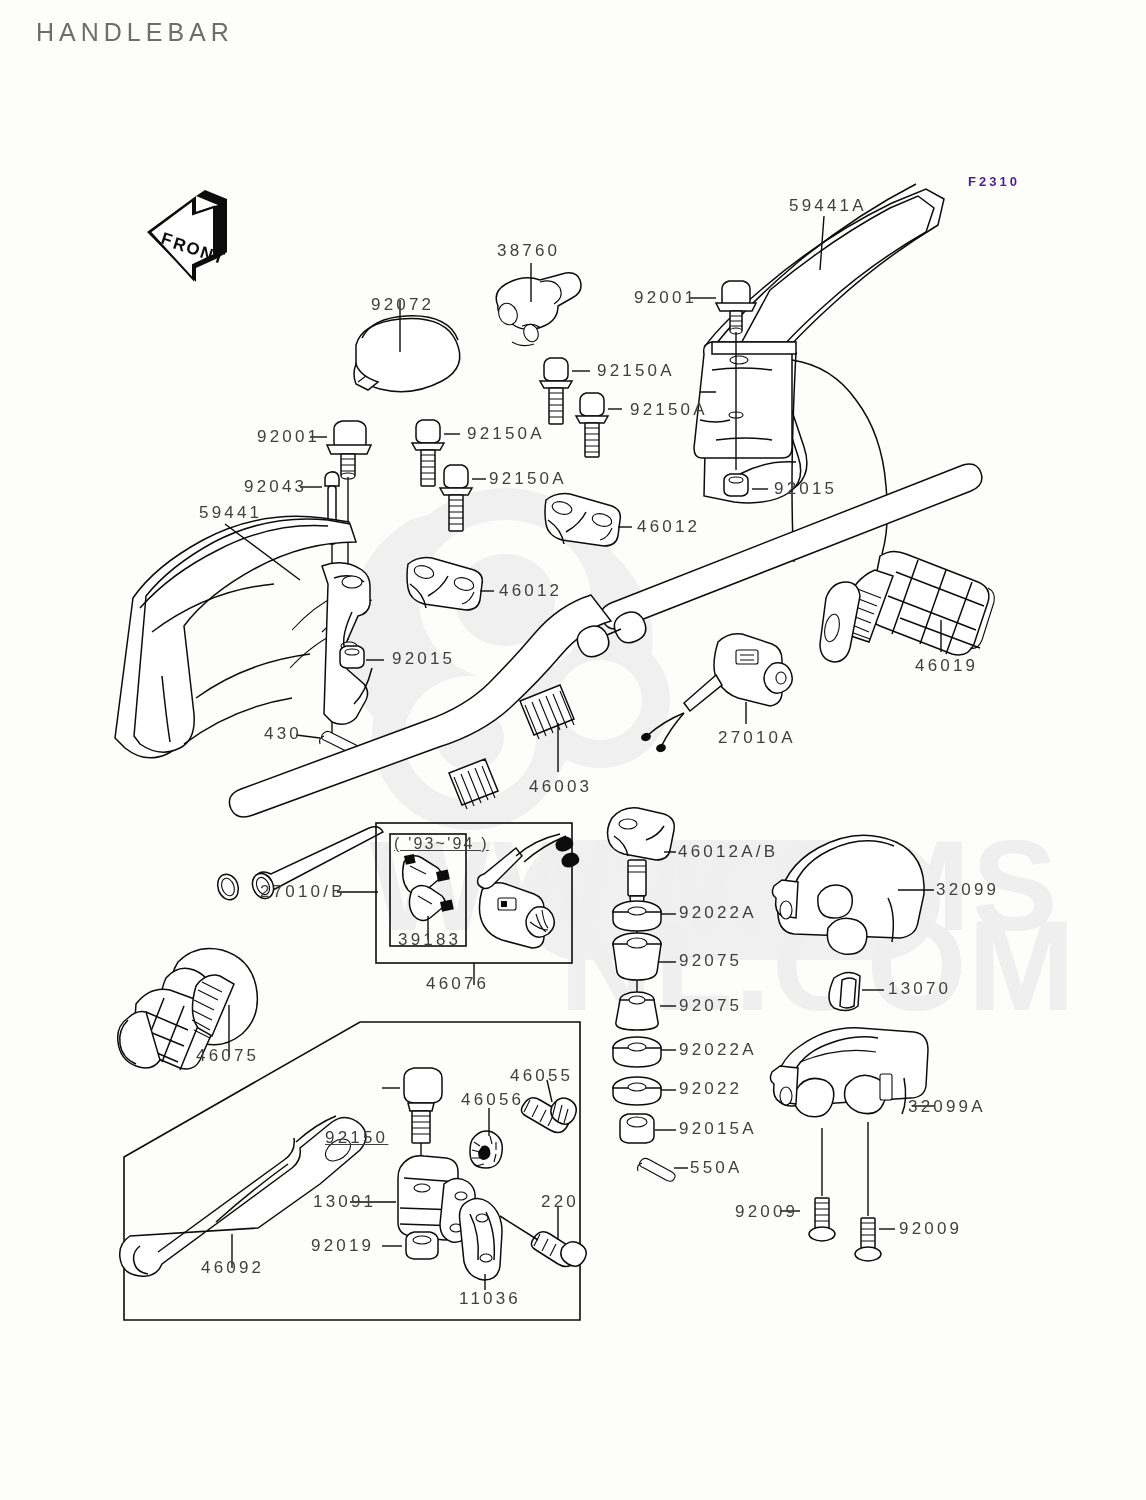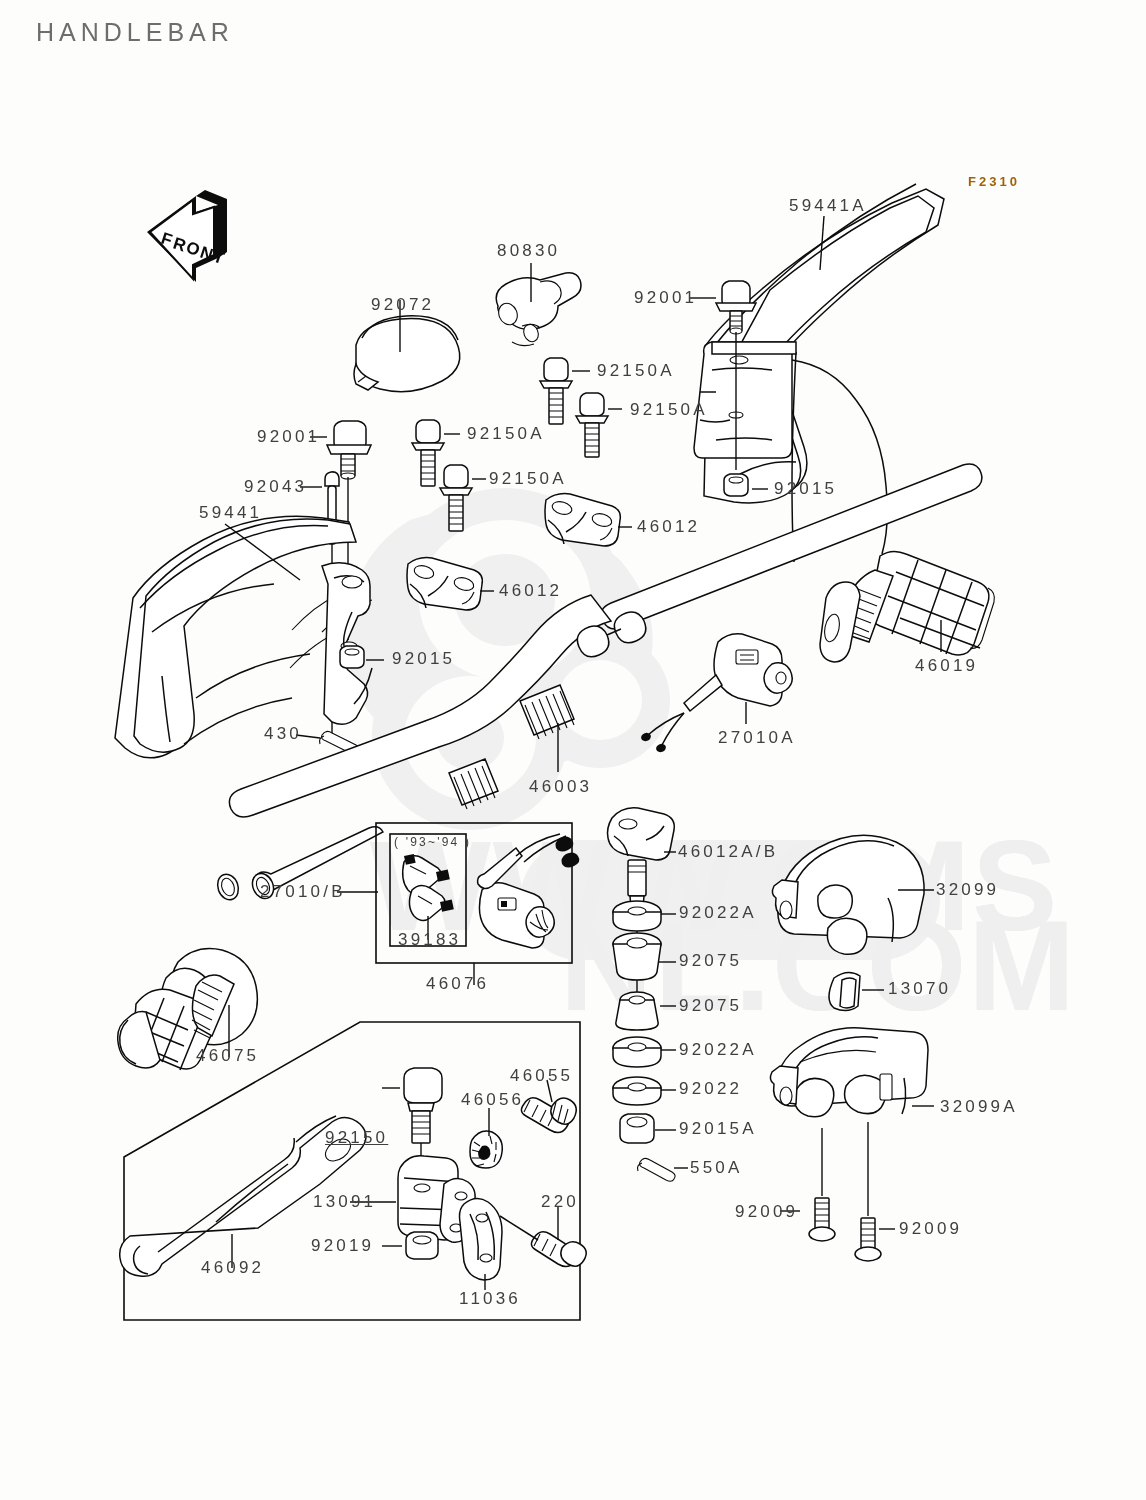--- a/index.html
+++ b/index.html
@@ -15,21 +15,21 @@
 
   
   .page-title{
     position:absolute;left:36px;top:18px;
     font-size:25px;letter-spacing:5px;color:#6d6d6d;
     font-family:"Liberation Sans", sans-serif;
     white-space:nowrap;
   }
   .sheet-code{
     position:absolute;left:968px;top:174px;
-    font-size:13px;letter-spacing:3px;color:#a16207;
+    font-size:13px;letter-spacing:3px;color:#4c1d95;
     font-family:"Liberation Sans", sans-serif;
     white-space:nowrap;font-weight:600;
   }
 
   
   .footer-cta{
     position:absolute;left:0;top:1434px;width:1146px;
     text-align:center;
     font-size:38px;color:#c3060b;
     font-family:"Liberation Sans", sans-serif;
@@ -538,21 +538,21 @@
       <path class="fillw" d="M534 1238 q6 -10 16 -4 l22 14 q8 6 2 14 q-6 8 -16 2 l-22 -14 q-8 -4 -2 -12z"></path>
       <path class="ln-t" d="M540 1234 l-6 12 M548 1239 l-6 12 M556 1244 l-6 12"></path>
       <path class="fillw" d="M562 1248 q8 -10 18 -4 q10 6 4 16 q-6 10 -16 4 q-10 -6 -6 -16z"></path>
       <path class="ln" d="M500 1216 l38 24"></path>
     </g>
     <line class="lead" x1="558" y1="1206" x2="558" y2="1240"></line>
 
   </svg>
 
   <div class="callout" style="left:371px;top:295px;">92072</div>
-  <div class="callout" style="left:497px;top:241px;">80830</div>
+  <div class="callout" style="left:497px;top:241px;">38760</div>
   <div class="callout" style="left:789px;top:196px;">59441A</div>
   <div class="callout" style="left:634px;top:288px;">92001</div>
   <div class="callout" style="left:597px;top:361px;">92150A</div>
   <div class="callout" style="left:630px;top:400px;">92150A</div>
   <div class="callout" style="left:257px;top:427px;">92001</div>
   <div class="callout" style="left:467px;top:424px;">92150A</div>
   <div class="callout" style="left:489px;top:469px;">92150A</div>
   <div class="callout" style="left:774px;top:479px;">92015</div>
   <div class="callout" style="left:244px;top:477px;">92043</div>
   <div class="callout" style="left:637px;top:517px;">46012</div>
@@ -568,30 +568,30 @@
   <div class="callout" style="left:260px;top:882px;">27010/B</div>
   <div class="callout" style="left:679px;top:903px;">92022A</div>
   <div class="callout" style="left:679px;top:951px;">92075</div>
   <div class="callout" style="left:888px;top:979px;">13070</div>
   <div class="callout" style="left:398px;top:930px;">39183</div>
   <div class="callout" style="left:679px;top:996px;">92075</div>
   <div class="callout" style="left:426px;top:974px;">46076</div>
   <div class="callout" style="left:679px;top:1040px;">92022A</div>
   <div class="callout" style="left:196px;top:1046px;">46075</div>
   <div class="callout" style="left:679px;top:1079px;">92022</div>
-  <div class="callout" style="left:940px;top:1097px;">32099A</div>
+  <div class="callout" style="left:908px;top:1097px;">32099A</div>
   <div class="callout" style="left:510px;top:1066px;">46055</div>
   <div class="callout" style="left:679px;top:1119px;">92015A</div>
   <div class="callout" style="left:325px;top:1128px;text-decoration:underline;">92150</div>
   <div class="callout" style="left:461px;top:1090px;">46056</div>
   <div class="callout" style="left:690px;top:1158px;">550A</div>
   <div class="callout" style="left:313px;top:1192px;">13091</div>
   <div class="callout" style="left:541px;top:1192px;">220</div>
   <div class="callout" style="left:311px;top:1236px;">92019</div>
   <div class="callout" style="left:735px;top:1202px;">92009</div>
   <div class="callout" style="left:899px;top:1219px;">92009</div>
   <div class="callout" style="left:201px;top:1258px;">46092</div>
   <div class="callout" style="left:459px;top:1289px;text-align:center;">11036</div>
 
-  <div class="callout" style="left:394px;top:835px;font-size:12px;letter-spacing:2.2px;">( '93~'94 )</div>
+  <div class="callout" style="left:394px;top:835px;font-size:16px;letter-spacing:2.2px;text-decoration:underline;">( '93~'94 )</div>
 
 
 </div>
 
 </body></html>

